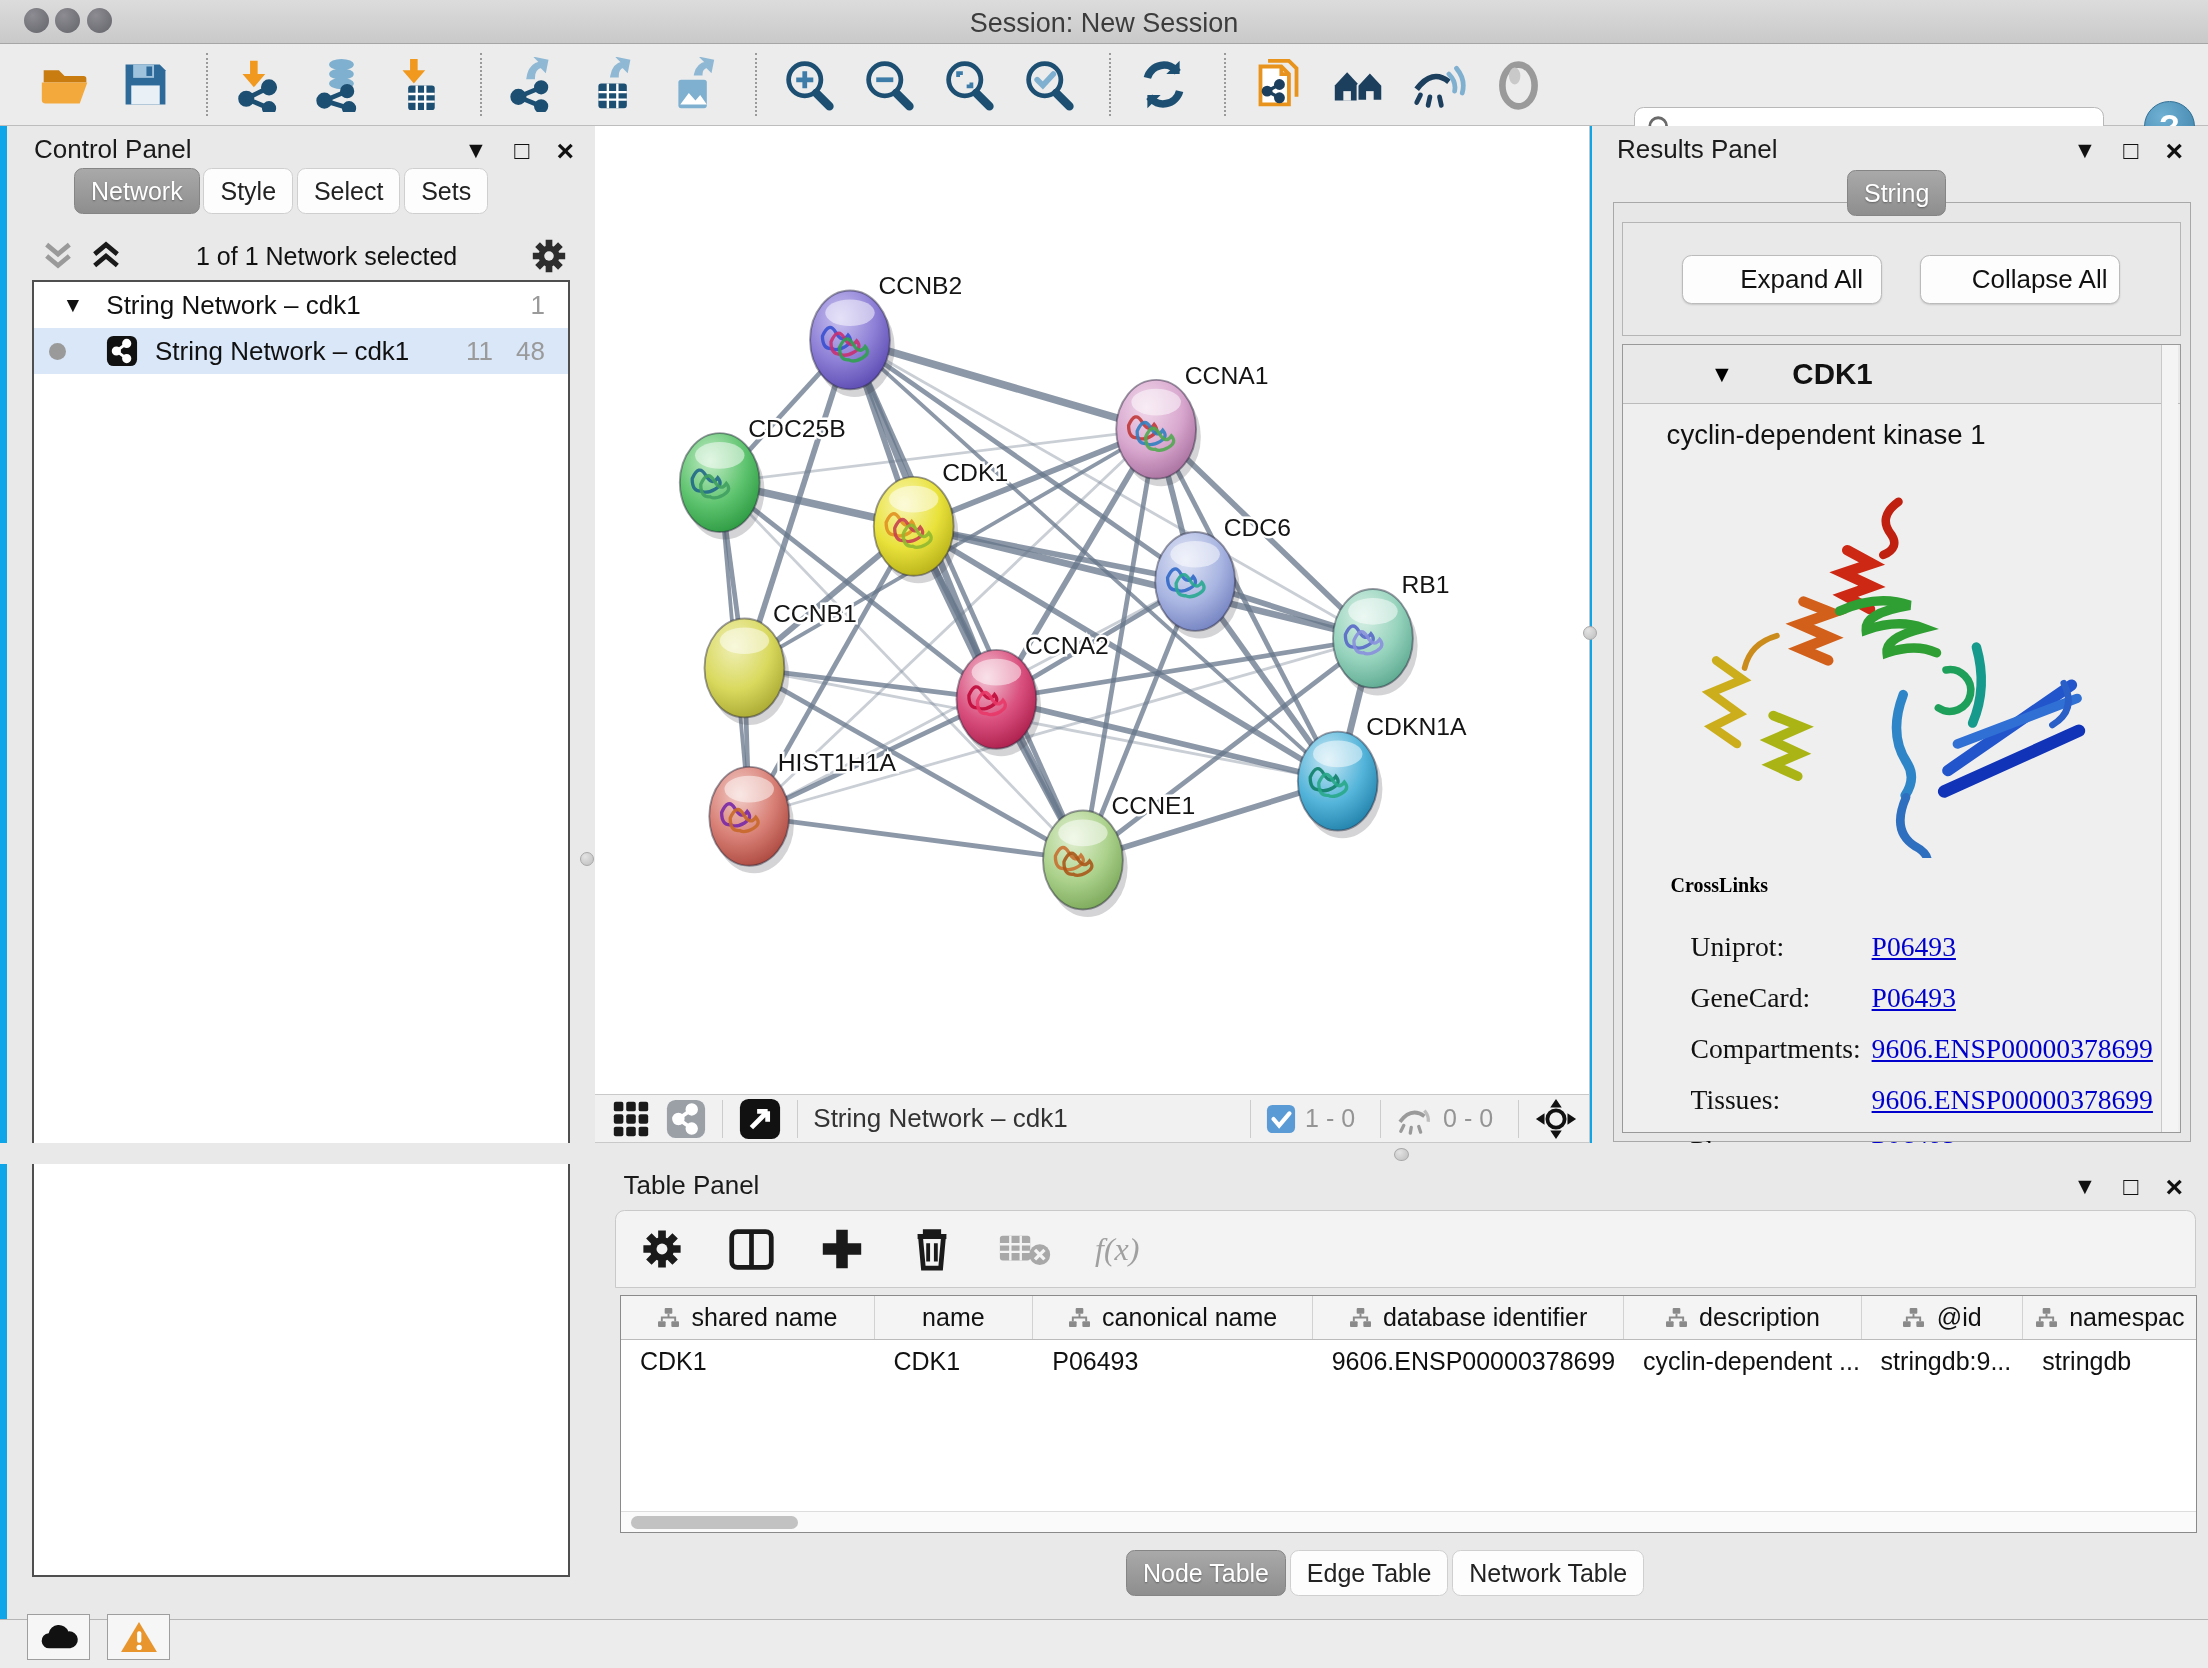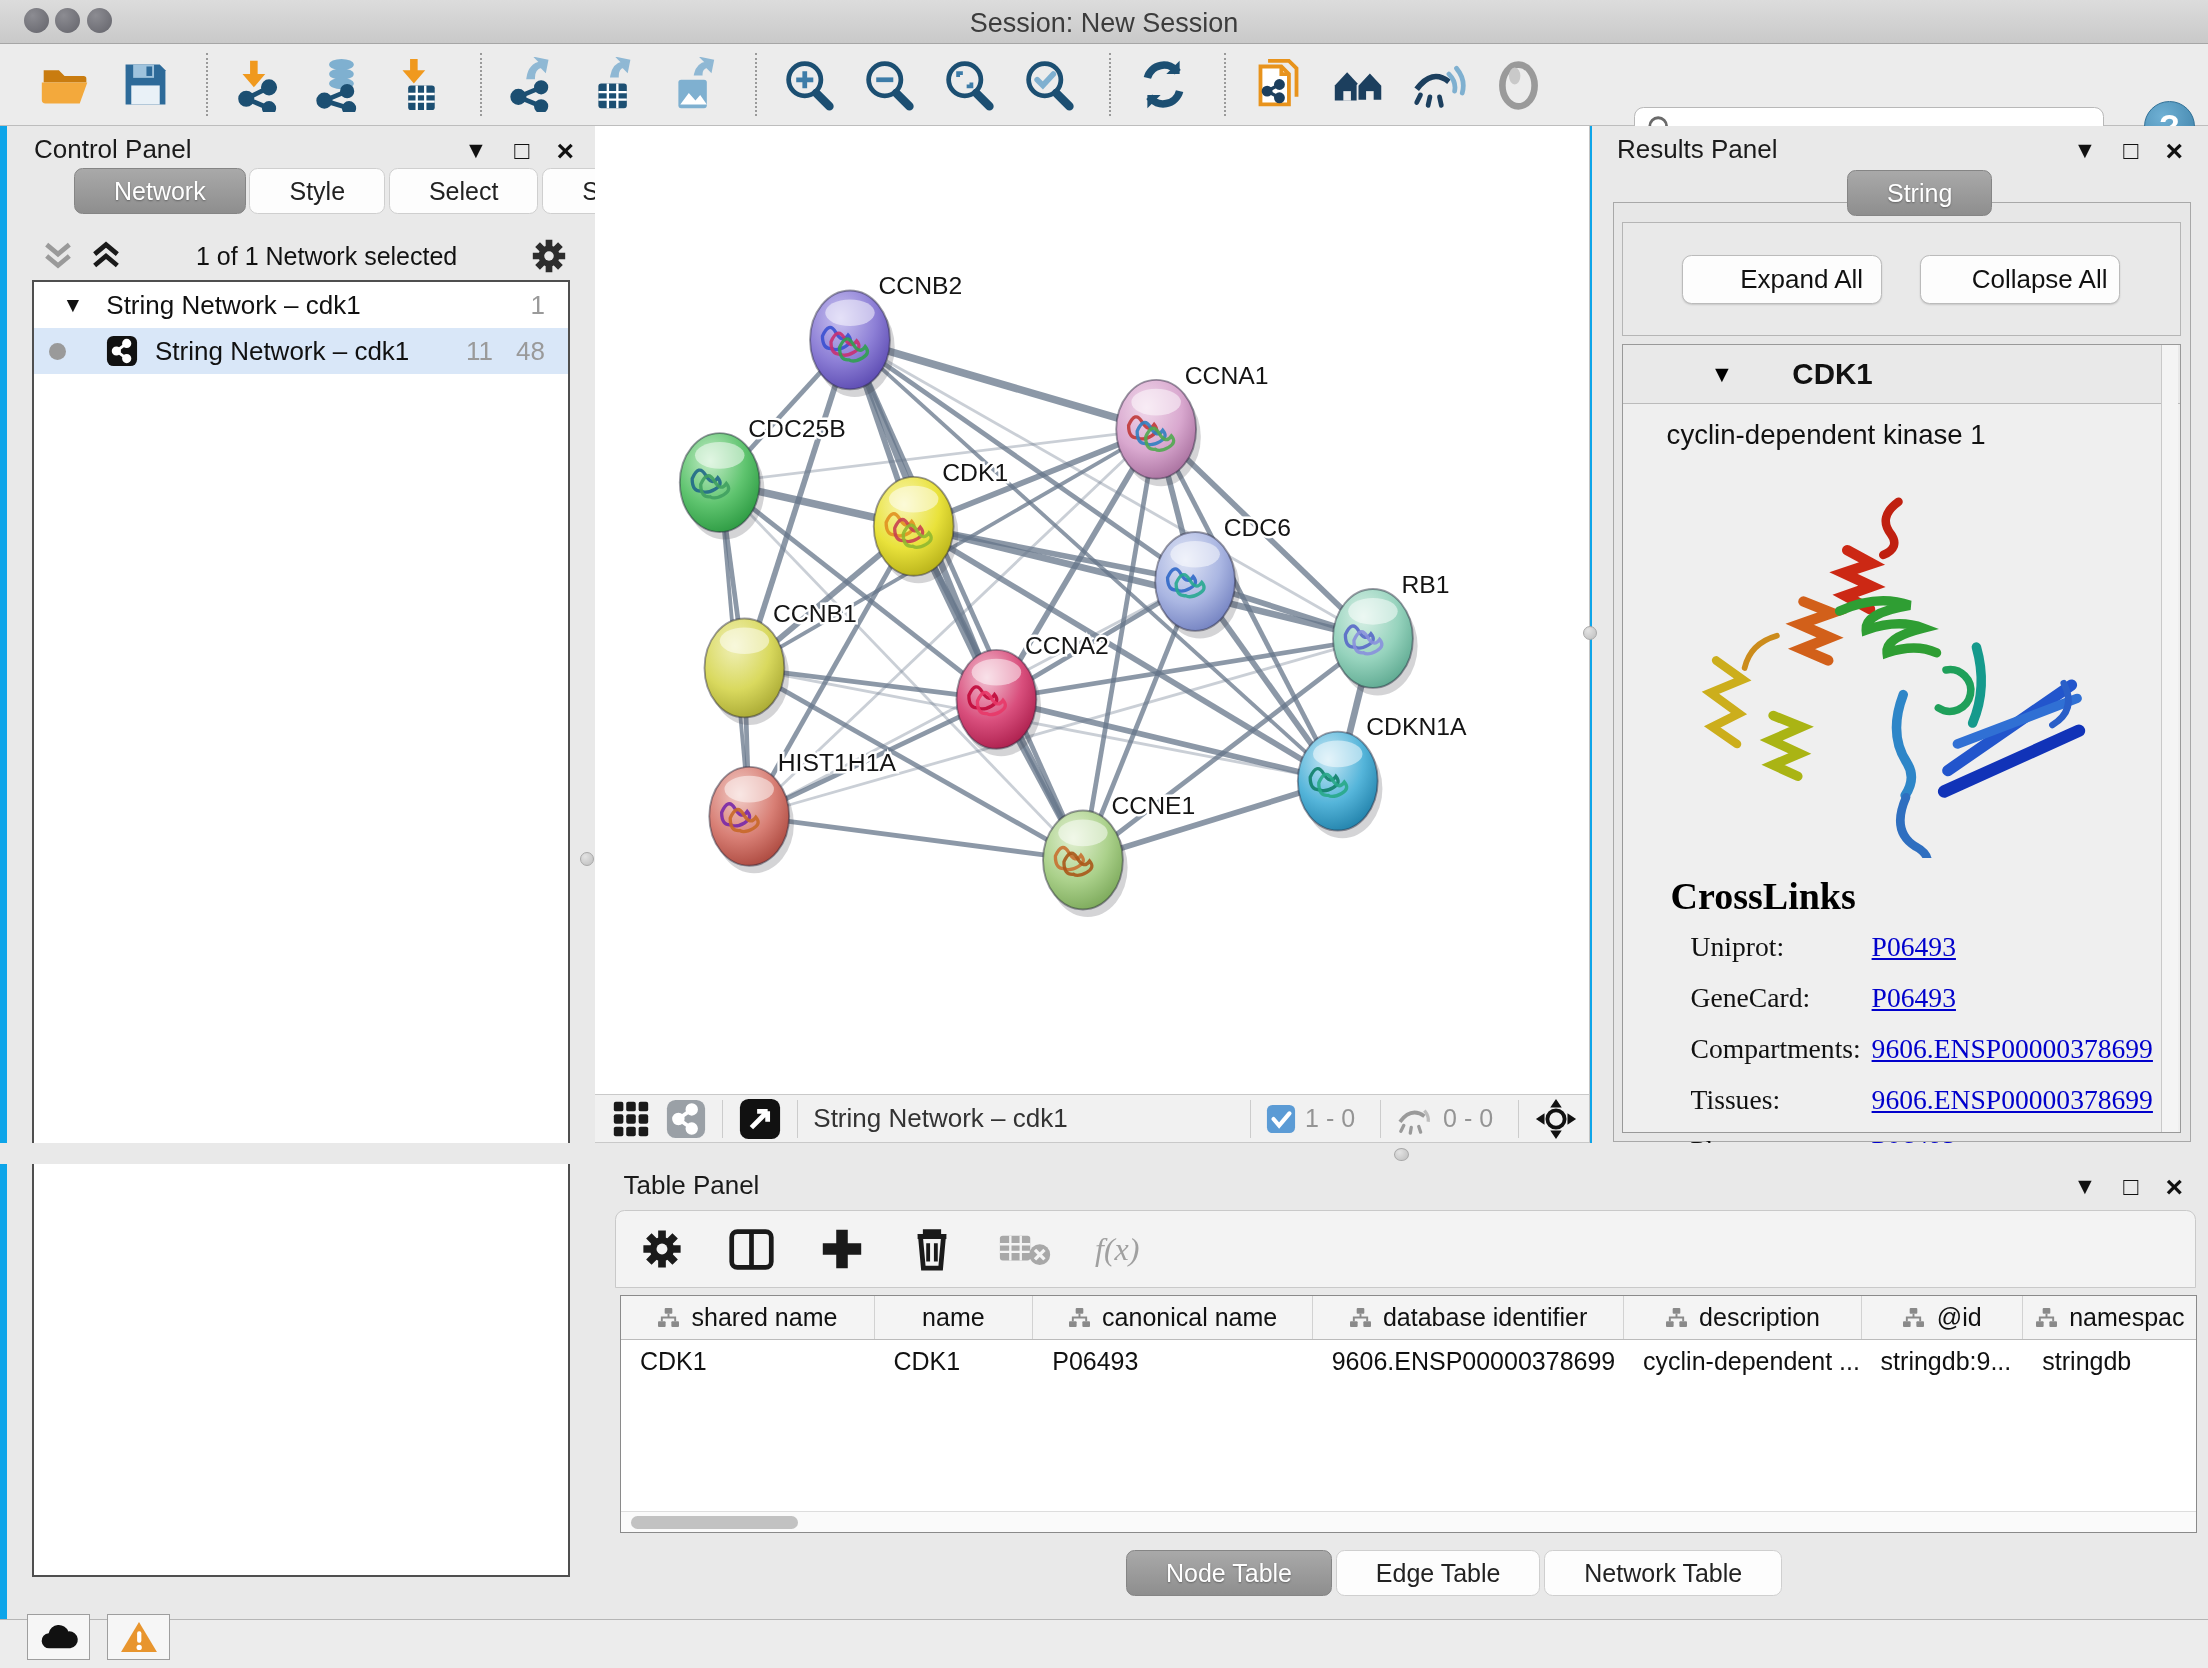--- a/index.html
+++ b/index.html
@@ -27,21 +27,21 @@
     background:radial-gradient(circle at 35% 30%, #6fb0d4, #3c7fa6); color:#fff; font-size:34px; font-weight:bold;
     display:flex; align-items:center; justify-content:center; border:1.9px solid #2f6f95; }
 
   
   .panel-title { font-size:26px; color:#1a1a1a; }
   .panel-btns { position:absolute; display:flex; align-items:center; gap:27px; color:#111; }
   .pb-arrow { font-size:23px; }
   .pb-float { font-size:25px; font-weight:bold; }
   .pb-close { font-size:30px; font-weight:900; line-height:19px; }
 
-  .tab { height:46px; padding:0 39px; display:flex; align-items:center; justify-content:center;
+  .tab { height:46px; padding:0 16px; display:flex; align-items:center; justify-content:center;
     font-size:25px; background:#fdfdfd; color:#222; border:1px solid #cfcfcf; border-radius:8.6px; margin-right:3.8px; }
   .tab.sel { background:linear-gradient(#a9a9a9,#8e8e8e); color:#fff; border-color:#858585;
     text-shadow:0 1px 1.9px rgba(0,0,0,.35); }
 
   
   .control-panel { position:absolute; left:0; top:126px; width:593px; height:1493px; background:#e9e9e9;
     border-right:1.9px solid #bfbfbf;margin-left:7px; }
   .cp-title { position:absolute; left:27px; top:7.6px; }
   .cp-btns { right:25px; top:9.5px; }
   .cp-tabs { position:absolute; left:67px; top:42px; display:flex; }
@@ -85,21 +85,21 @@
     border:1.9px solid #999; }
   .rp-gene-hd { position:relative; height:59px; border-bottom:1.9px solid #bbb; background:#e9e9e9;
     display:flex; align-items:center; }
   .rp-gene-hd .tri { margin-left:88px; font-size:23px; }
   .rp-gene-hd .gname { margin-left:59px; font-size:29.5px; font-weight:bold; color:#111; }
   .rp-desc { margin:15px 0 0 44px; font-size:27.6px; color:#111; }
   .rp-protein { position:absolute; left:28.5px; top:114px; }
   .rp-scroll { position:absolute; right:1.9px; top:0; bottom:0; width:17px; background:#f4f4f4;
     border-left:1.9px solid #c9c9c9; }
   .xl-title { position:absolute; left:48px; top:529px; font-family:"Liberation Serif",serif;
-    font-size:38px; font-weight:bold; color:#000; }
+    font-size:20px; font-weight:bold; color:#000; }
   .xl-rows { position:absolute; left:68px; top:576px; font-family:"Liberation Serif",serif; font-size:27.6px; }
   .xl-row { display:flex; height:51px; align-items:center; }
   .xl-label { width:181px; color:#111; }
   .xl-link { color:#0000cc; text-decoration:underline; }
 
   
   .table-panel { position:absolute; left:595px; top:1164px; width:1613px; height:455px; background:#e9e9e9; }
   .tp-title { position:absolute; left:28.5px; top:5.7px; }
   .tp-btns { right:25px; top:7.6px; }
   .tp-toolbar { position:absolute; left:20px; top:46px; width:1581px; height:78px; background:#f3f3f3;

